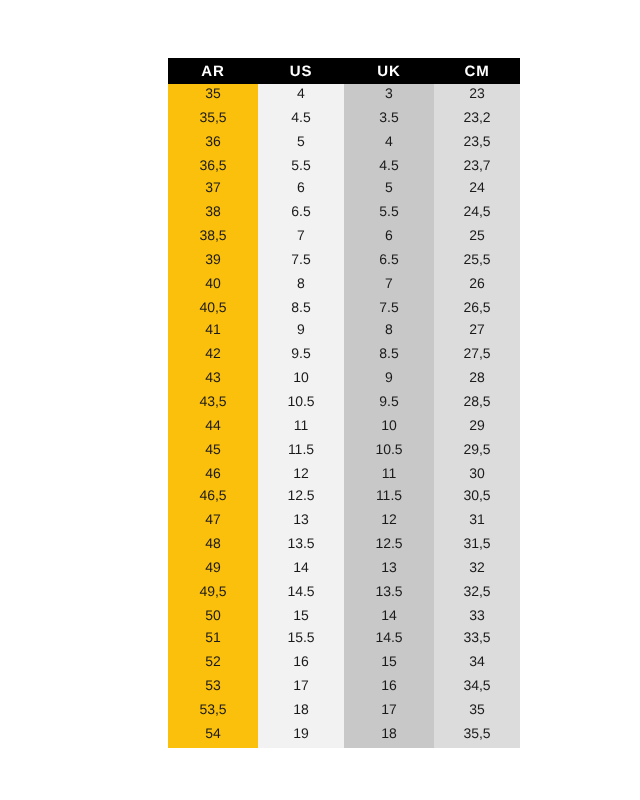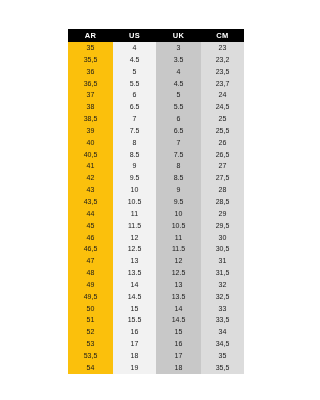--- a/index.html
+++ b/index.html
@@ -8,21 +8,21 @@
   }
   body {
     width: 320px;
     height: 400px;
     background: #ffffff;
     font-family: "Liberation Sans", sans-serif;
     overflow: hidden;
   }
   #size-chart-wrap {
     position: absolute;
-    left: 68px;
+    left: 84px;
     top: 29px;
     width: 176px;
   }
   table.size-table {
     border-collapse: collapse;
     width: 176px;
     table-layout: fixed;
   }
   table.size-table th,
   table.size-table td {

